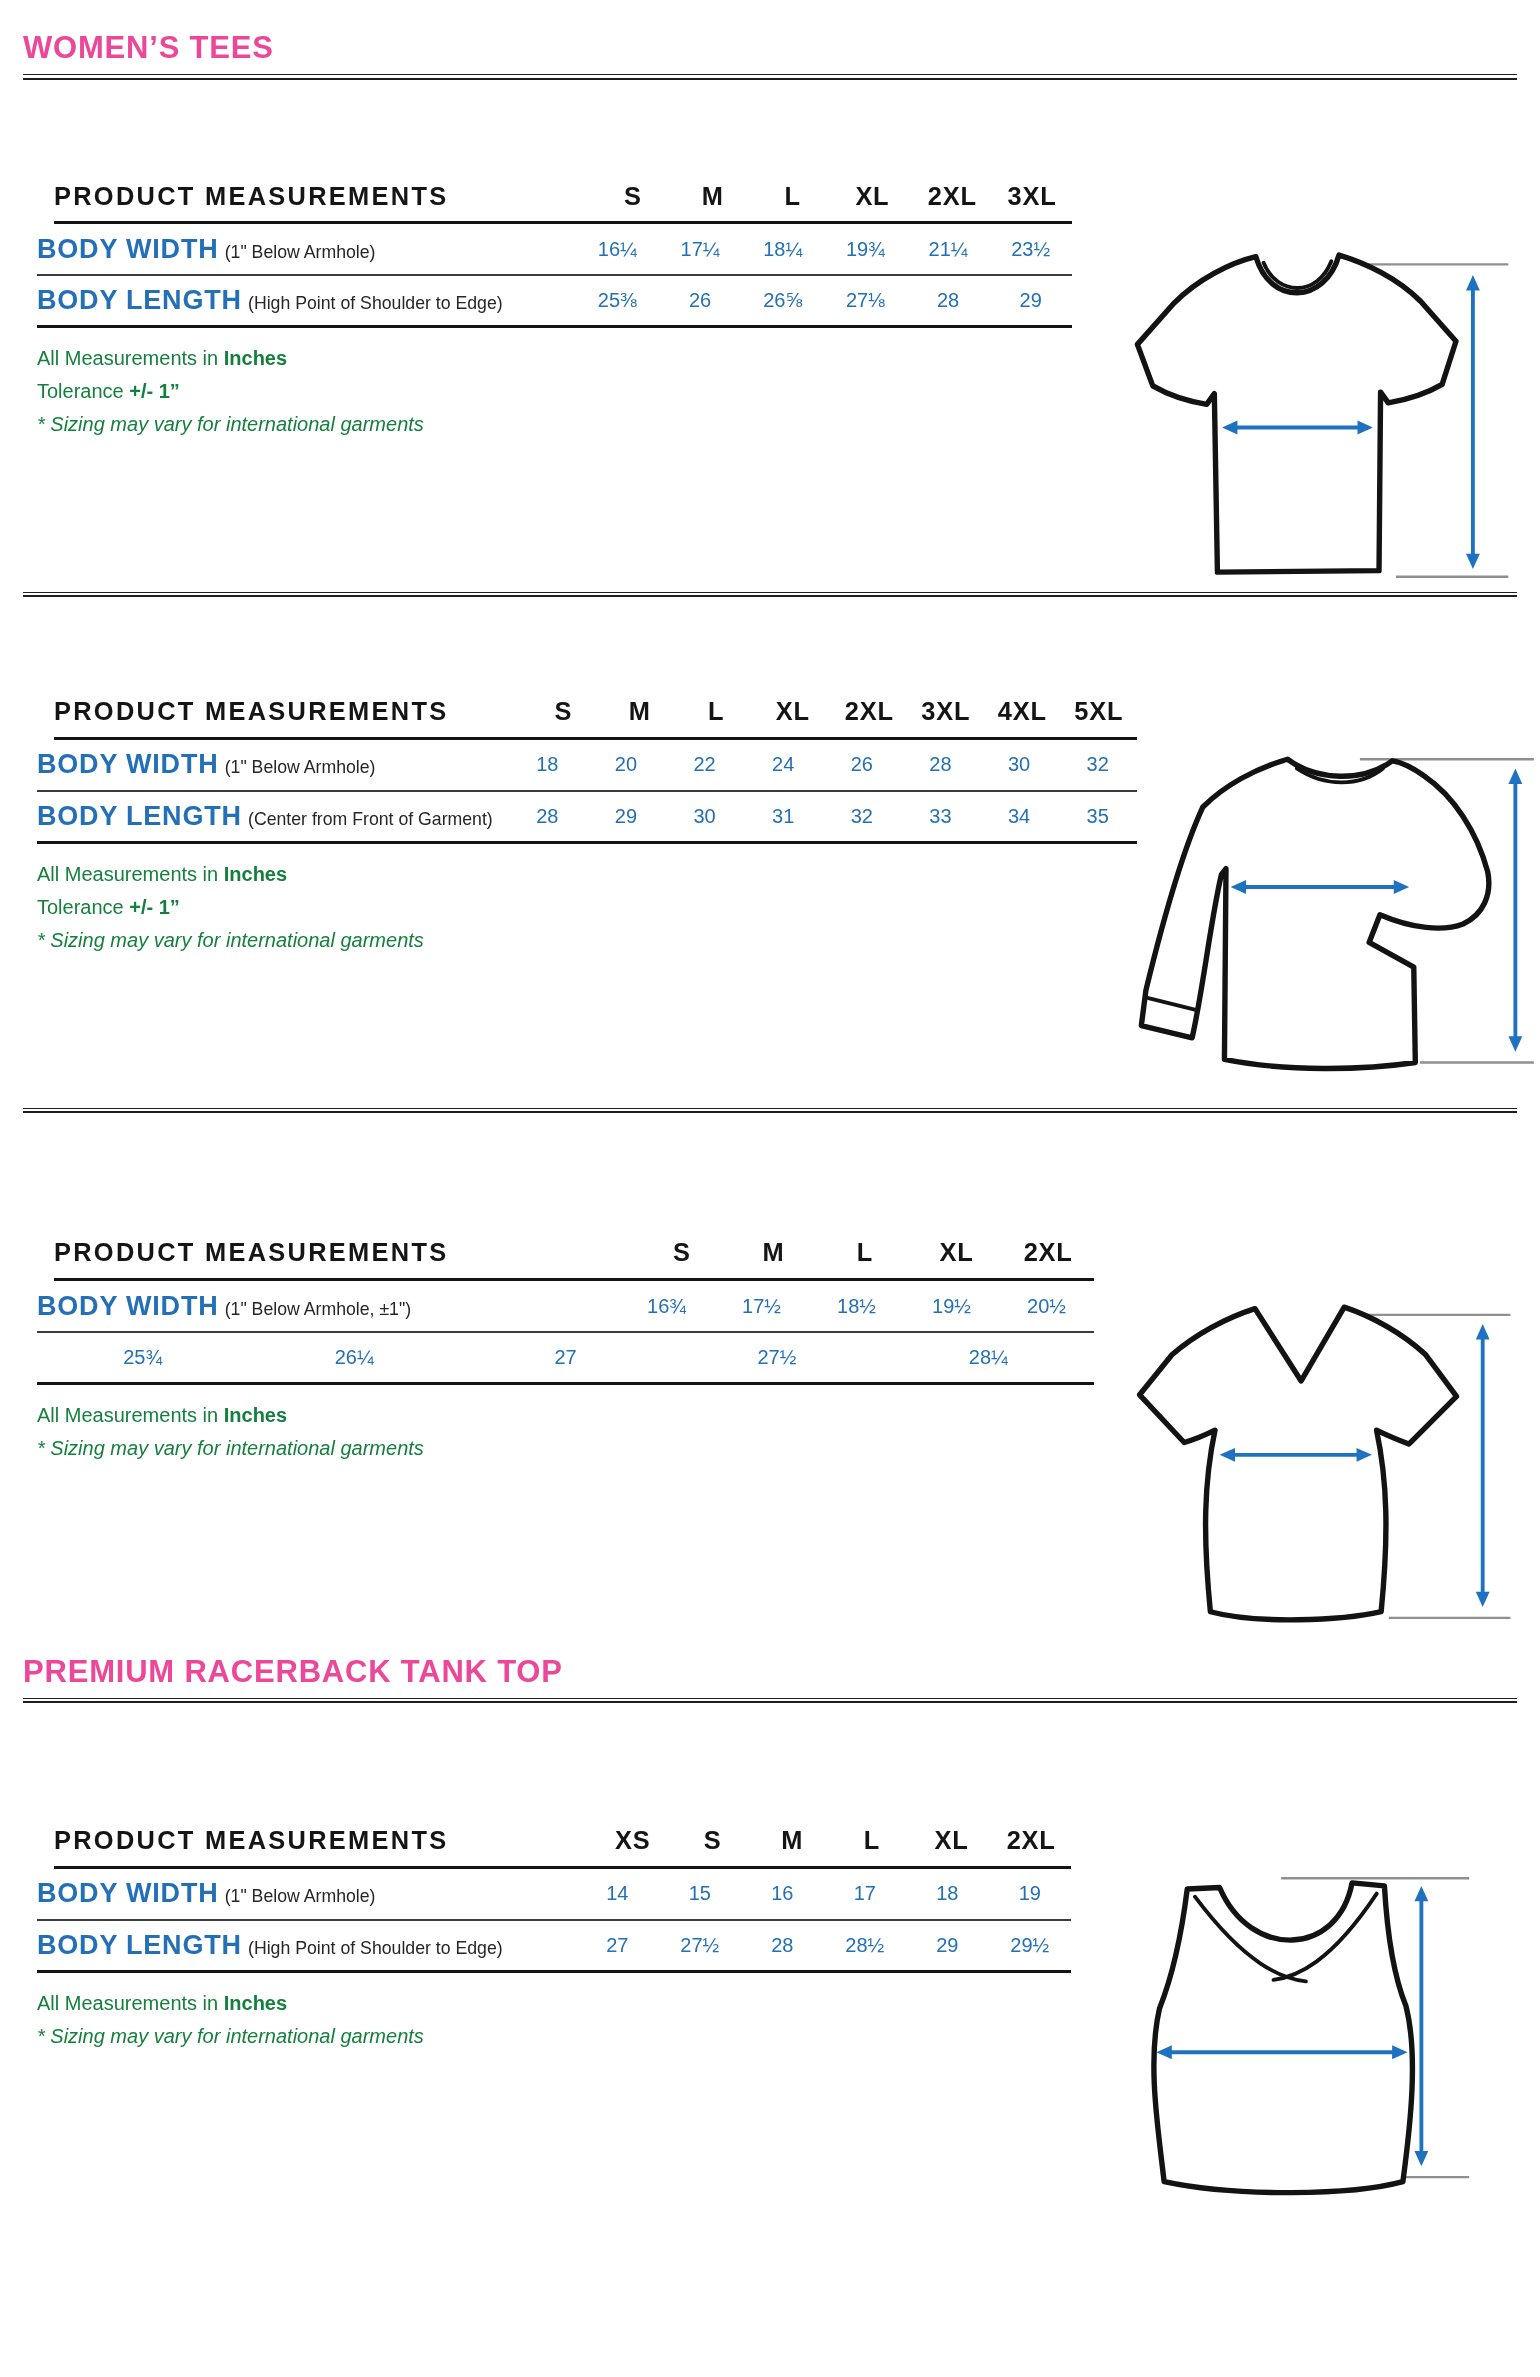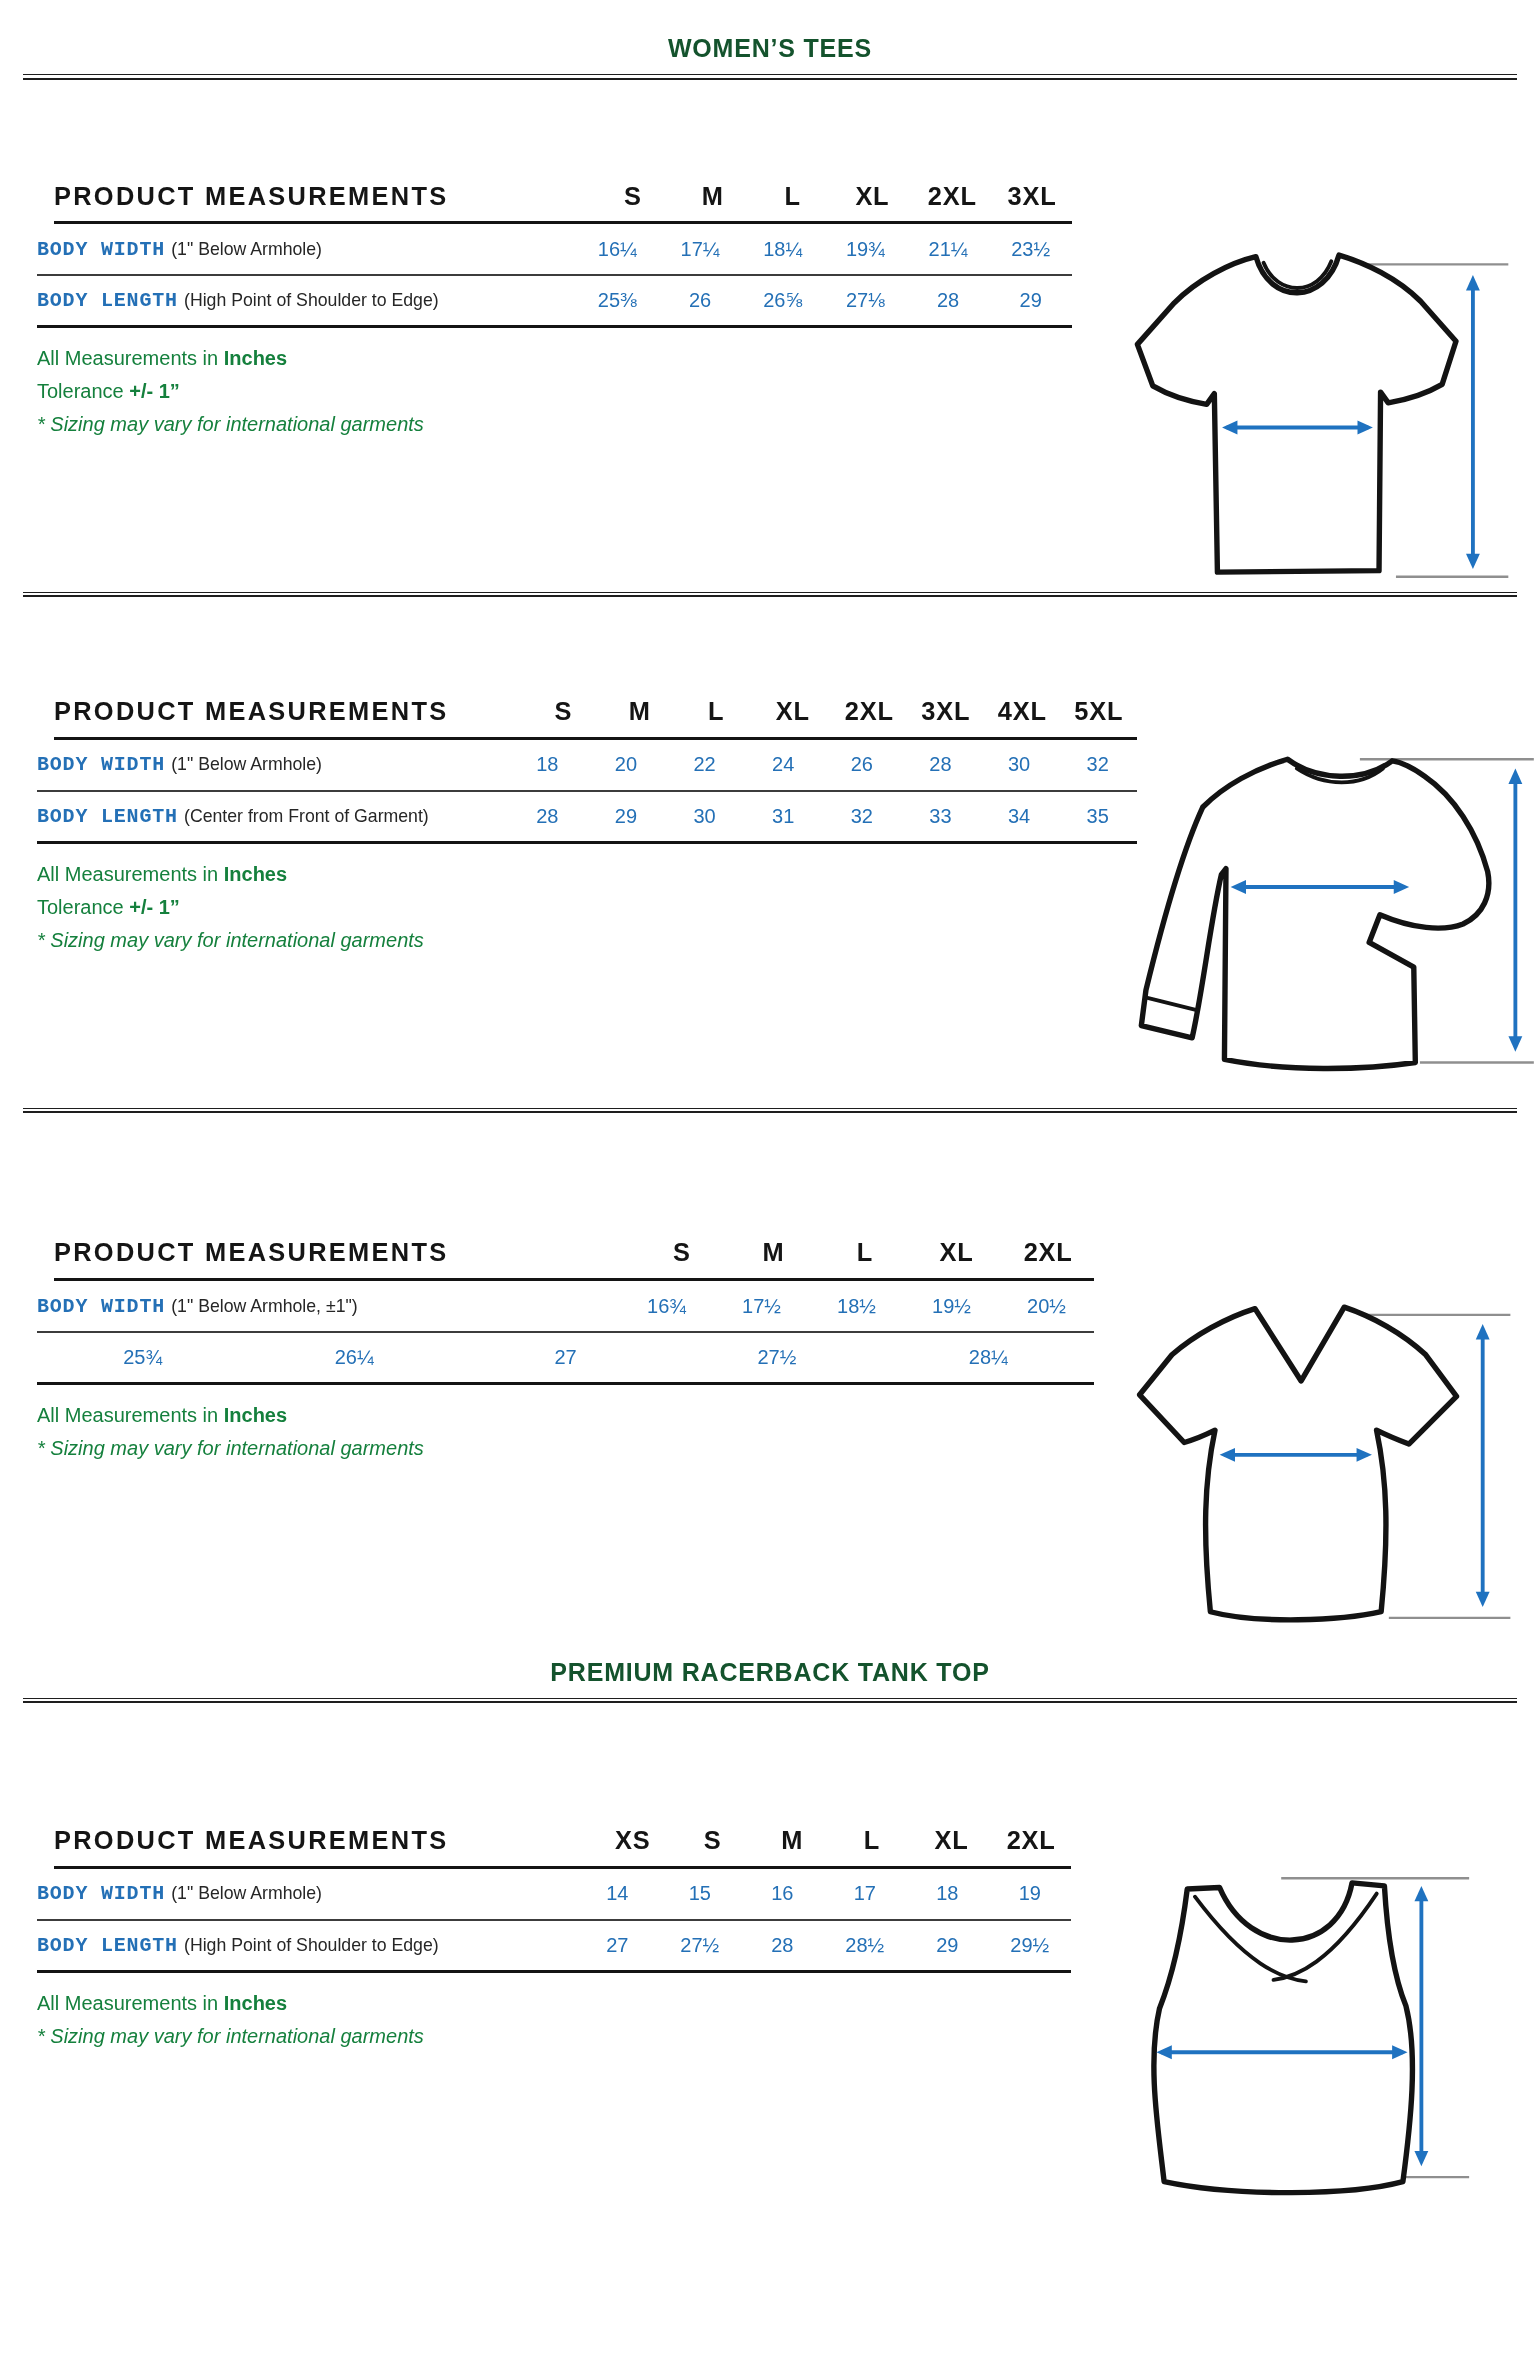--- a/index.html
+++ b/index.html
@@ -13,23 +13,23 @@
   html,body{background:#fff;}
   body{
     width:1540px;height:2377px;position:relative;
     font-family:"Liberation Sans","DejaVu Sans",sans-serif;
     color:var(--ink);
   }
   .page{width:1540px;height:2377px;background:#ffffff;overflow:hidden;}
 
   
   .sec h2{
-    text-align:center;
-    font-size:25px;line-height:34px;font-weight:700;
-    letter-spacing:0.8px;color:#14532d;
+    text-align:left;
+    font-size:31px;line-height:34px;font-weight:700;
+    letter-spacing:0.8px;color:#ec4899;
     margin:9.2px 23px 9.2px;
   }
   .sec.s1 h2{margin-top:31px;}
   .rule{
     height:5.4px;margin:0 23px;
     border-top:1.5px solid #1e1e1e;
     border-bottom:2.3px solid #1e1e1e;
   }
   .body{position:relative;width:1540px;}
   .s1 .body{height:410px;}
@@ -58,21 +58,21 @@
   .s2 .mlabel{width:471px;}
   .s3 .mlabel{width:582px;}
   .s4 .mlabel{width:539px;}
   .cells{flex:1 1 auto;display:flex;}
   .mcell{flex:1;text-align:center;}
   .szh{font-size:25.4px;font-weight:700;letter-spacing:0.8px;color:#151515;}
 
   .rows div.rowline{display:flex;align-items:center;height:52px;}
   .rows div.rowline:first-of-type{border-bottom:2.3px solid var(--divider);}
   .rows div.rowline:last-of-type{border-bottom:3.9px solid #141414;}
-  .rl{font-size:20px;font-weight:700;letter-spacing:0.8px;color:var(--blue);font-family:Liberation Mono, monospace;}
+  .rl{font-size:27px;font-weight:700;letter-spacing:0.8px;color:var(--blue);}
   .rn{font-size:17.7px;color:#262626;margin-left:6.2px;}
   .val{font-size:20px;font-weight:400;color:var(--blue);}
 
   
   .notes{margin:14px 0 0 37px;}
   .note-line{font-size:20px;line-height:33px;color:#15803d;}
   .note-line b{font-weight:700;}
   .note-line i{font-weight:400;font-style:italic;}
 
   

